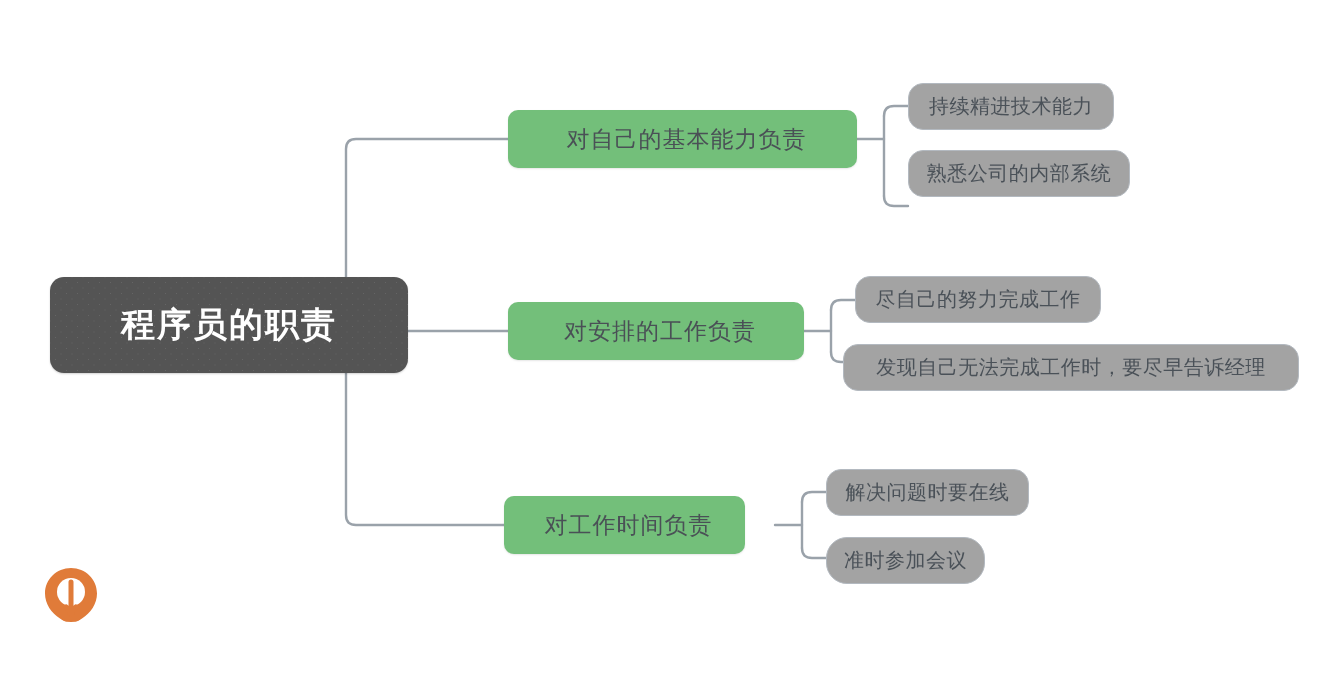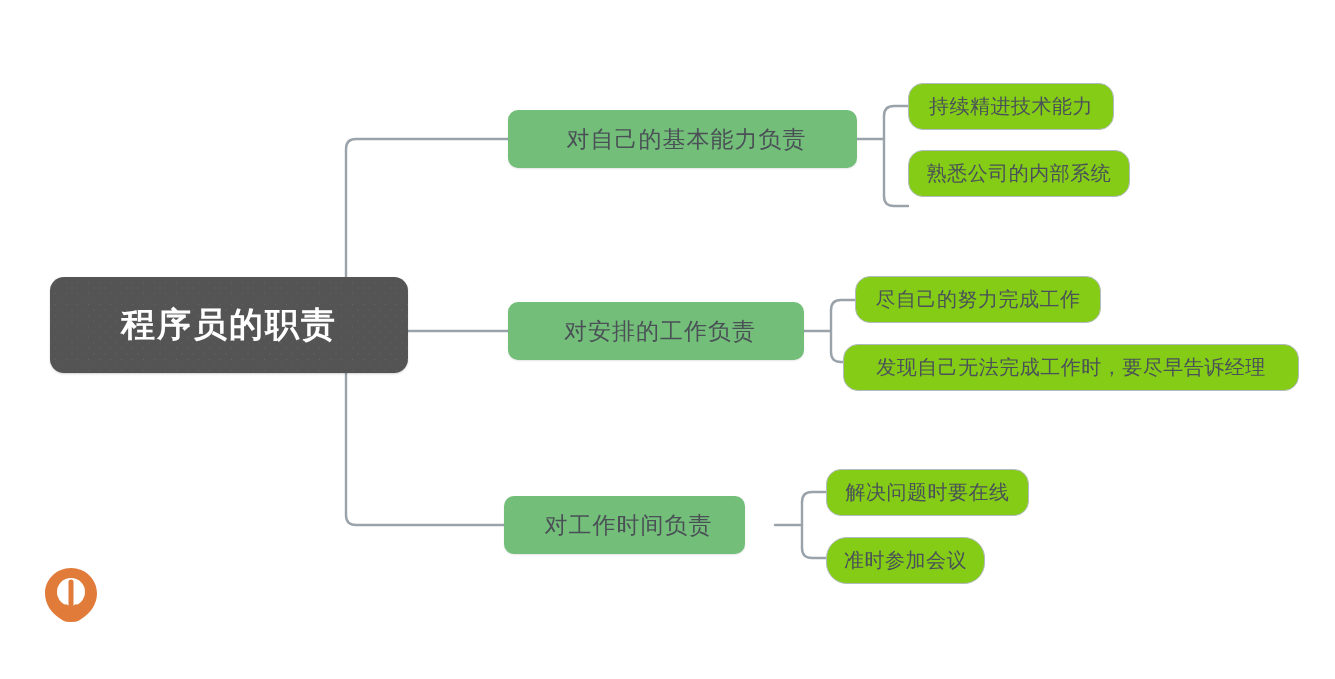--- a/index.html
+++ b/index.html
@@ -70,21 +70,21 @@
     border-radius: 10px;
     color: #4a5056;
     font-size: 23px;
     letter-spacing: 1px;
     box-shadow: 0 1px 2px rgba(0,0,0,0.10);
     padding-left: 8px;
   }
 
   .node-leaf {
     height: 47px;
-    background: #84cc16;
+    background: #a3a3a3;
     border: 1.6px solid #b3b9c0;
     border-radius: 15px;
     color: #4a5158;
     font-size: 20px;
     letter-spacing: 0.5px;
   }
 
   
   .branch-1 { left: 508px; top: 110px; width: 349px; }
   .branch-2 { left: 508px; top: 302px; width: 296px; }

